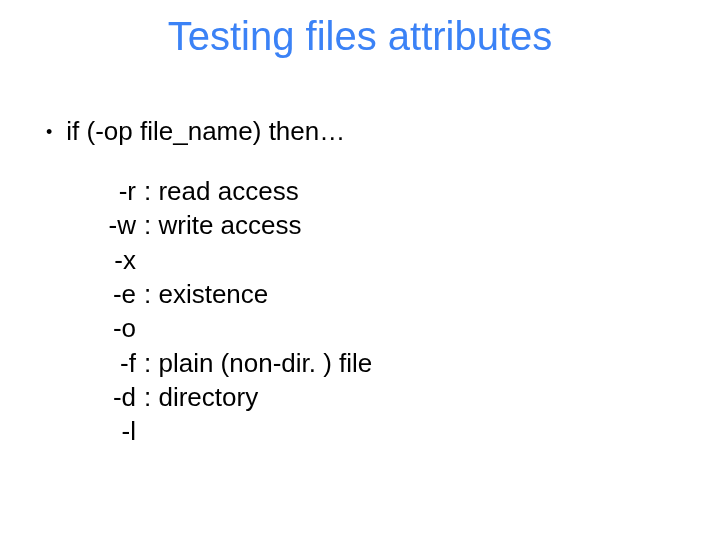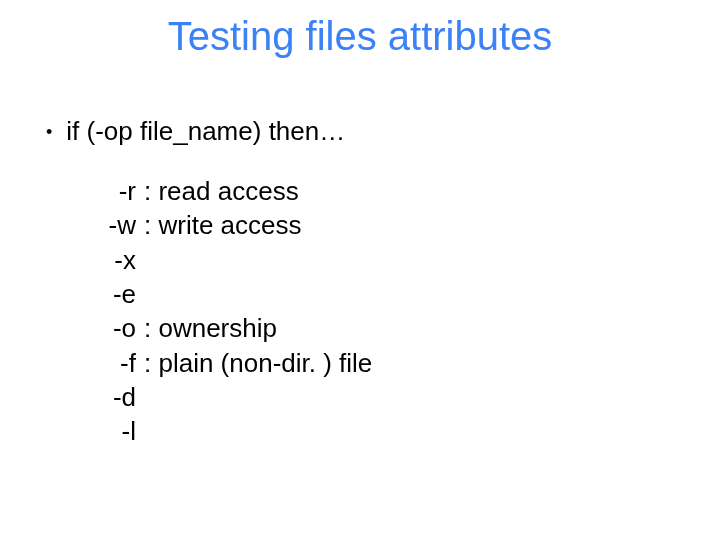--- a/index.html
+++ b/index.html
@@ -85,30 +85,31 @@
     </div>
     <div class="table-row">
       <span class="flag">-w</span>
       <span class="desc">: write access</span>
     </div>
     <div class="table-row">
       <span class="flag">-x</span>
     </div>
     <div class="table-row">
       <span class="flag">-e</span>
+      <span class="desc">: existence</span>
     </div>
     <div class="table-row">
       <span class="flag">-o</span>
-      <span class="desc">: ownership</span>
     </div>
     <div class="table-row">
       <span class="flag">-f</span>
       <span class="desc">: plain (non-dir. ) file</span>
     </div>
     <div class="table-row">
       <span class="flag">-d</span>
+      <span class="desc">: directory</span>
     </div>
     <div class="table-row">
       <span class="flag">-l</span>
     </div>
   </div>
 
 </div>
 
 </body></html>

